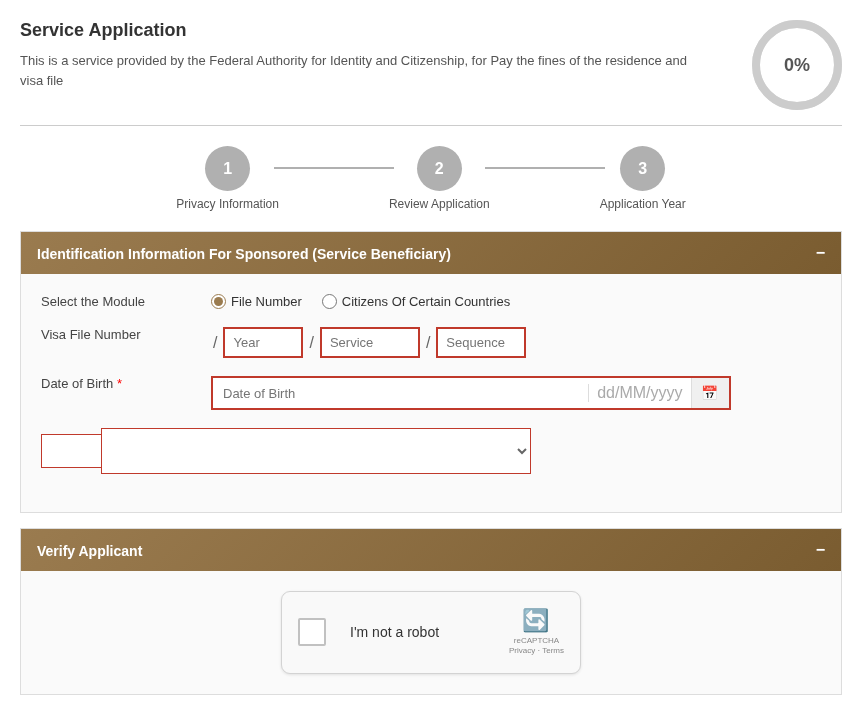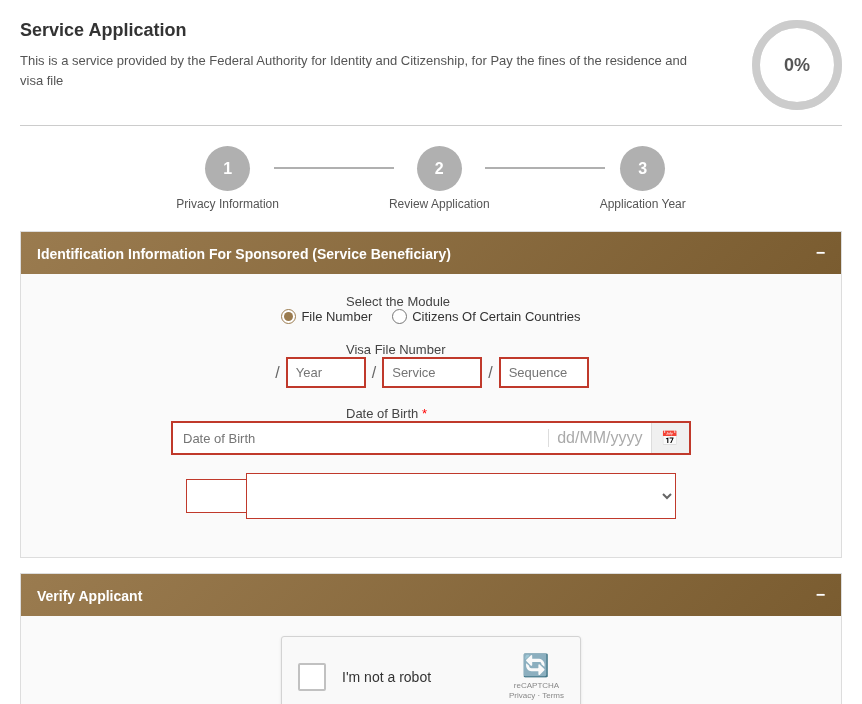--- a/index.html
+++ b/index.html
@@ -125,23 +125,21 @@
       color: #fff;
     }
     .section-body {
       background: #fafafa;
       padding: 20px;
     }
 
     
     .form-row {
       display: flex;
-      align-items: center;
       margin-bottom: 18px;
-      flex-direction: column;
     }
     .form-label {
       width: 170px;
       font-size: 13px;
       color: #444;
       flex-shrink: 0;
     }
     .required {
       color: red;
     }
@@ -262,25 +260,25 @@
       padding: 20px;
       display: flex;
       justify-content: center;
     }
 
     
     .recaptcha-box {
       width: 300px;
       background: #f9f9f9;
       border: 1px solid #d3d3d3;
-      border-radius: 3px;
+      border-radius: 9px;
       padding: 16px;
       display: flex;
       align-items: center;
-      gap: 16px;
+      gap: 24px;
       box-shadow: 0 1px 3px rgba(0,0,0,0.1);
     }
     .recaptcha-checkbox {
       width: 28px;
       height: 28px;
       border: 2px solid #c1c1c1;
       border-radius: 2px;
       background: #fff;
       flex-shrink: 0;
     }

